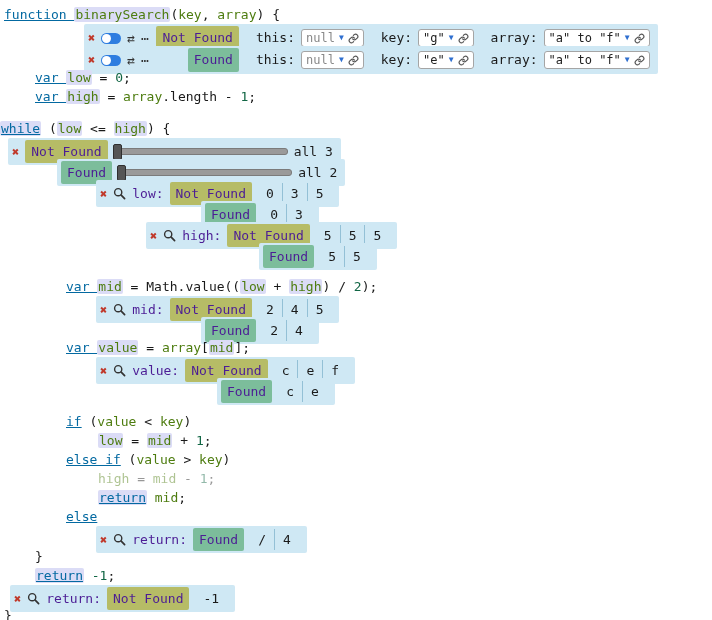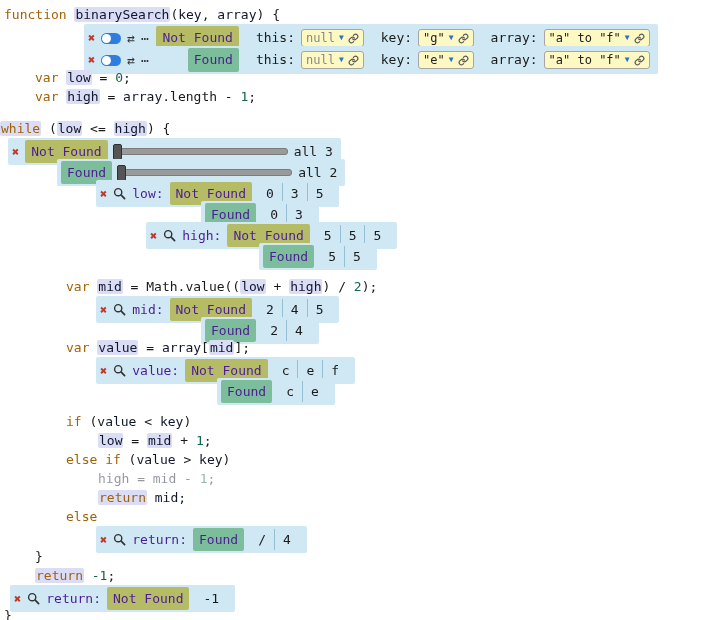--- a/index.html
+++ b/index.html
@@ -14,22 +14,22 @@
     padding-top:5px;
     box-sizing:border-box;
   }
   .row{position:relative;white-space:nowrap;}
   .row.code{height:19px;line-height:19px;}
   .row.env{height:22px;line-height:22px;}
   .row.slider{height:21px;line-height:21px;}
   .row.watch{height:21px;line-height:21px;}
   .row.blank{height:13px;}
   .tok{display:inline;}
-  .tok.kw{color:#a16207;}
-  .tok.id{color:#0f172a;}
+  .tok.kw{color:#0369a1;text-decoration:underline;}
+  .tok.id{color:#4d7c0f;}
   .tok.num{color:#116644;}
   .tok.pl{color:#1a1a1a;}
   .tok.hl{background:#dbdcf6;border-radius:2px;padding:0 1px;}
   .row.dim .tok{opacity:.45;}
   .codeline{display:inline-block;}
   .probe{
     display:inline-flex;align-items:center;gap:6px;
     background:#cfe8f4;border-radius:2px;
     padding:2px 8px 2px 4px;
     vertical-align:middle;
@@ -38,21 +38,21 @@
   .ctl{color:#333;font-size:13px;line-height:1;cursor:pointer;}
   .toggle{position:relative;display:inline-block;width:20px;height:11px;border-radius:6px;background:#2e7de0;cursor:pointer;}
   .toggle .knob{position:absolute;left:1px;top:1px;width:9px;height:9px;border-radius:50%;background:#fff;}
   .badge{padding:1px 6px;border-radius:2px;color:#4c1d95;cursor:pointer;}
   .badge.notfound{background:#b6bc66;}
   .badge.found{background:#7cbd9b;}
   .badge-slot{display:inline-flex;width:84px;justify-content:flex-end;}
   .flabel{color:#1a1a1a;margin-left:11px;}
   .dropdown{
     display:inline-flex;align-items:center;gap:4px;
-    border:1px solid #a5a5a5;background:#fef9c3;border-radius:3px;
+    border:1px solid #a5a5a5;background:#ffffff;border-radius:3px;
     padding:1px 4px;font-size:12px;line-height:14px;cursor:pointer;
   }
   .dropdown .val{color:#222;}
   .dropdown .val.muted{color:#888;}
   .arrow{color:#2f6fd0;font-size:8px;line-height:1;}
   .linkicon{display:inline-flex;align-items:center;}
   .mag{display:inline-flex;align-items:center;}
   .wlabel{color:#4c1d95;}
   .track{position:relative;display:inline-block;width:172px;height:5px;background:#9a9a9a;border:1px solid #7b7b7b;border-radius:3px;cursor:pointer;}
   .thumb{position:absolute;left:-2px;top:-5px;width:7px;height:14px;background:#555;border:1px solid #2f2f2f;border-radius:2px;cursor:grab;}

